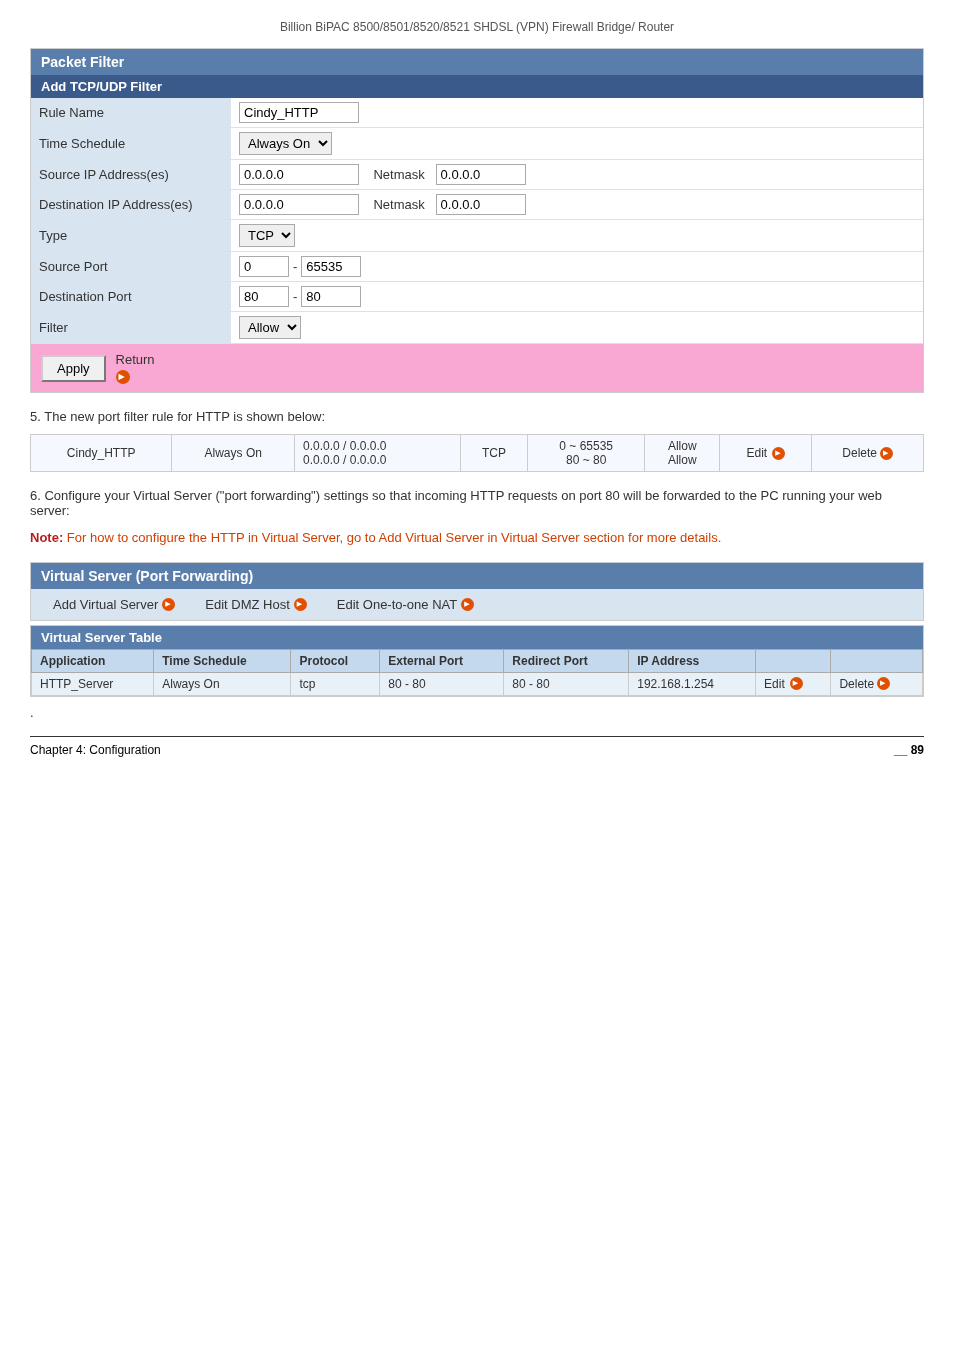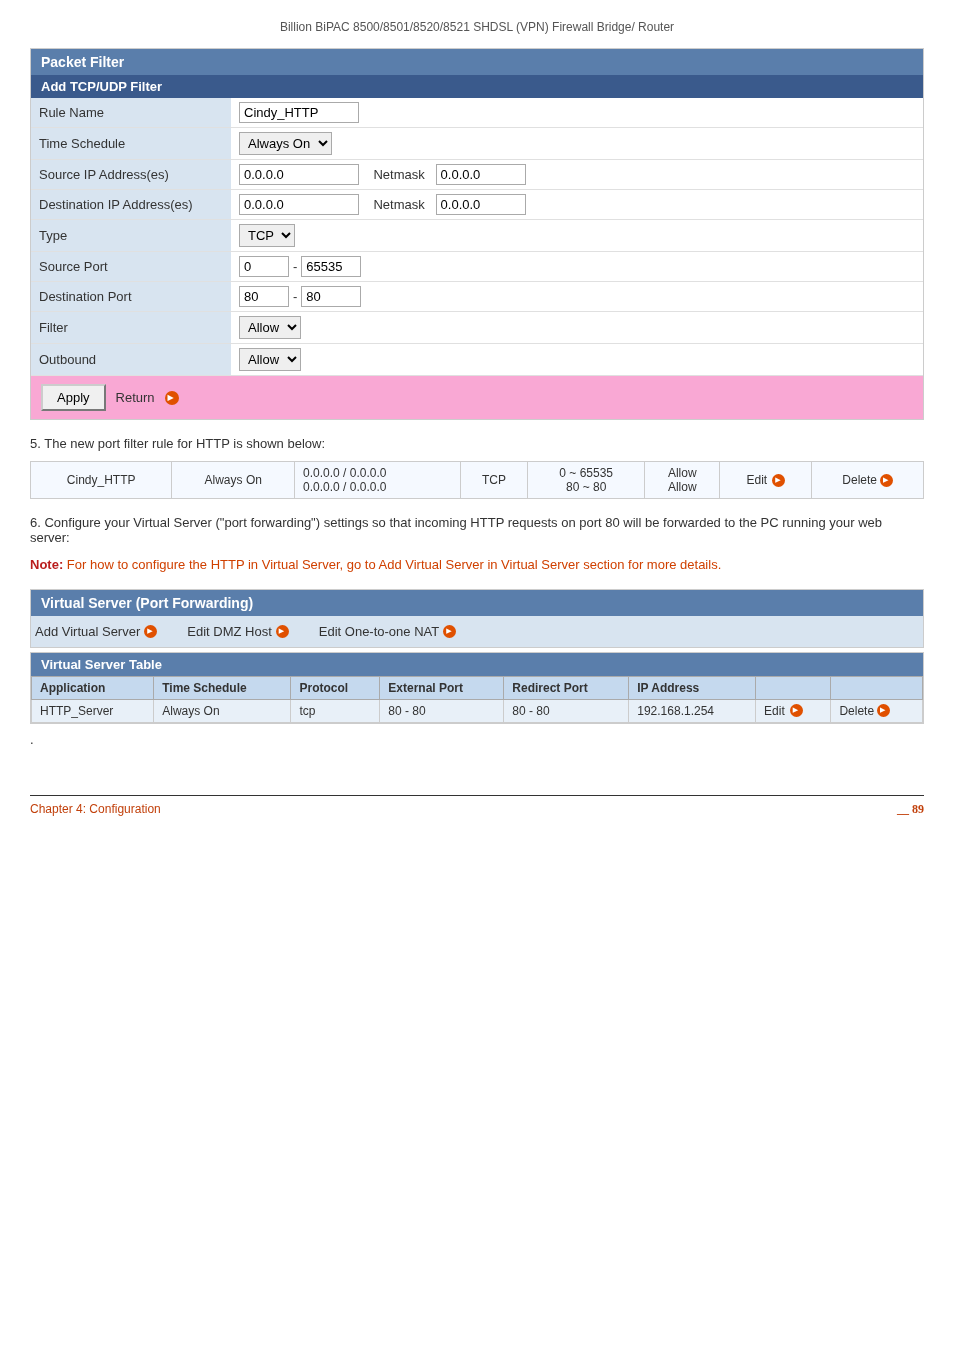--- a/index.html
+++ b/index.html
@@ -78,27 +78,28 @@
     }
     .btn-apply {
       background: #f0f0f0;
       border: 2px outset #ccc;
       padding: 4px 14px;
       font-size: 13px;
       cursor: pointer;
     }
     .btn-return {
       display: flex;
-      align-items: center;
-      gap: 10px;
+      align-items: flex-start;
+      gap: 3px;
       color: #333;
       font-size: 13px;
       cursor: pointer;
       background: none;
       border: none;
+      flex-direction: column;
     }
     .arrow-icon {
       display: inline-block;
       width: 14px;
       height: 14px;
       background: #e05000;
       border-radius: 50%;
       position: relative;
       vertical-align: middle;
     }
@@ -154,21 +155,21 @@
     }
     .vs-title {
       background: #5a7eab;
       color: #fff;
       font-weight: bold;
       font-size: 14px;
       padding: 5px 10px;
     }
     .vs-actions {
       background: #d8e4f0;
-      padding: 8px 4px;
+      padding: 8px 22px;
       display: flex;
       gap: 30px;
       align-items: center;
     }
     .vs-action-link {
       display: flex;
       align-items: center;
       gap: 4px;
       color: #333;
       font-size: 13px;
@@ -234,30 +235,29 @@
       color: #fff;
       font-size: 7px;
       position: absolute;
       top: 2px;
       left: 3px;
     }
 
     
     .page-footer {
       border-top: 1px solid #333;
-      margin-top: 48px;
+      margin-top: 16px;
       padding-top: 6px;
       display: flex;
       justify-content: space-between;
       font-size: 12px;
-      color: #c2410c;
+      color: #000000;
     }
     .page-number {
       font-weight: bold;
-      font-family: Liberation Serif, serif;
     }
   </style>
 </head>
 <body>
 
 <div class="page-header">
   <span>Billion BiPAC 8500/8501/8520/8521 SHDSL (VPN) Firewall Bridge/ Router</span>
 </div>
 
 <div class="section-box">
@@ -326,28 +326,20 @@
       <td>
         <div class="port-row">
           <input type="text" style="width: 50px;" value="80">
           <span>-</span>
           <input type="text" style="width: 60px;" value="80">
         </div>
       </td>
     </tr>
     <tr>
       <td>Filter</td>
-      <td>
-        <select>
-          <option>Allow</option>
-        </select>
-      </td>
-    </tr>
-    <tr>
-      <td>Outbound</td>
       <td>
         <select>
           <option>Allow</option>
         </select>
       </td>
     </tr>
   </tbody>
     </table>
   <div class="apply-row">
     <button class="btn-apply">Apply</button>

